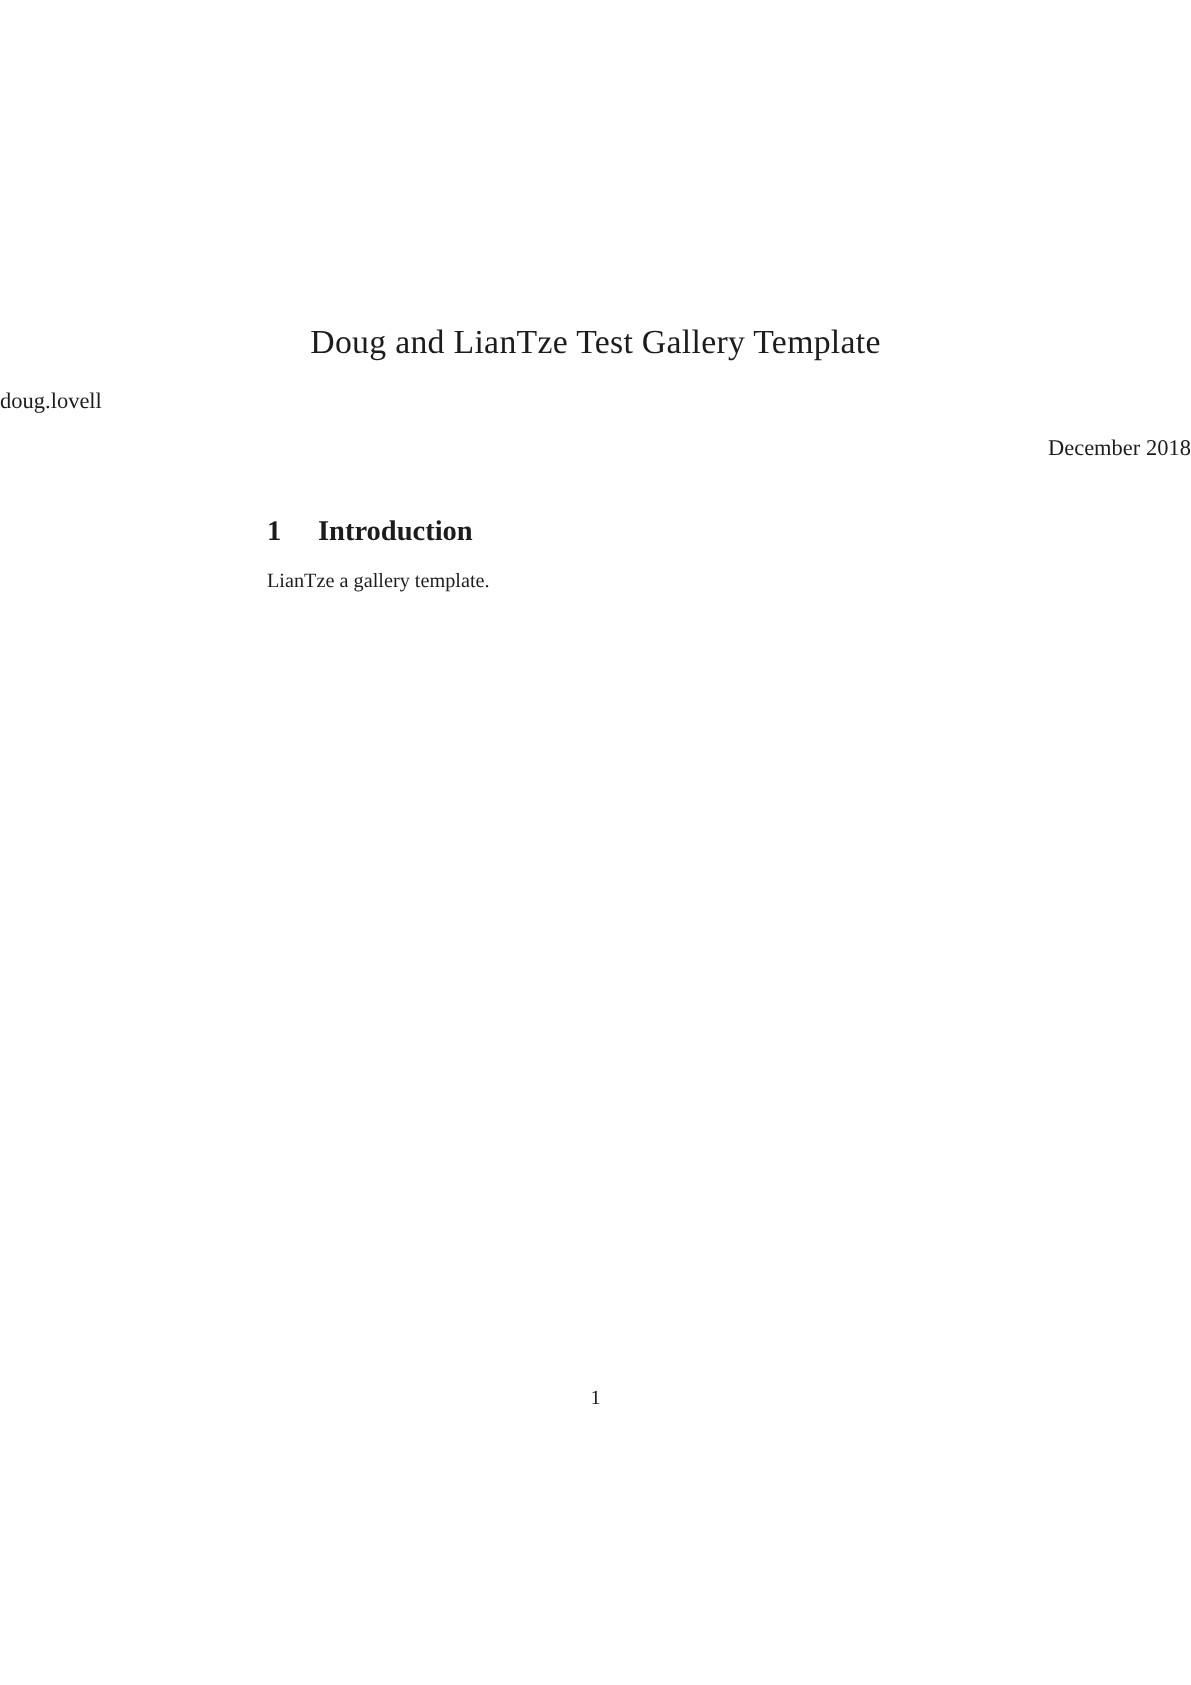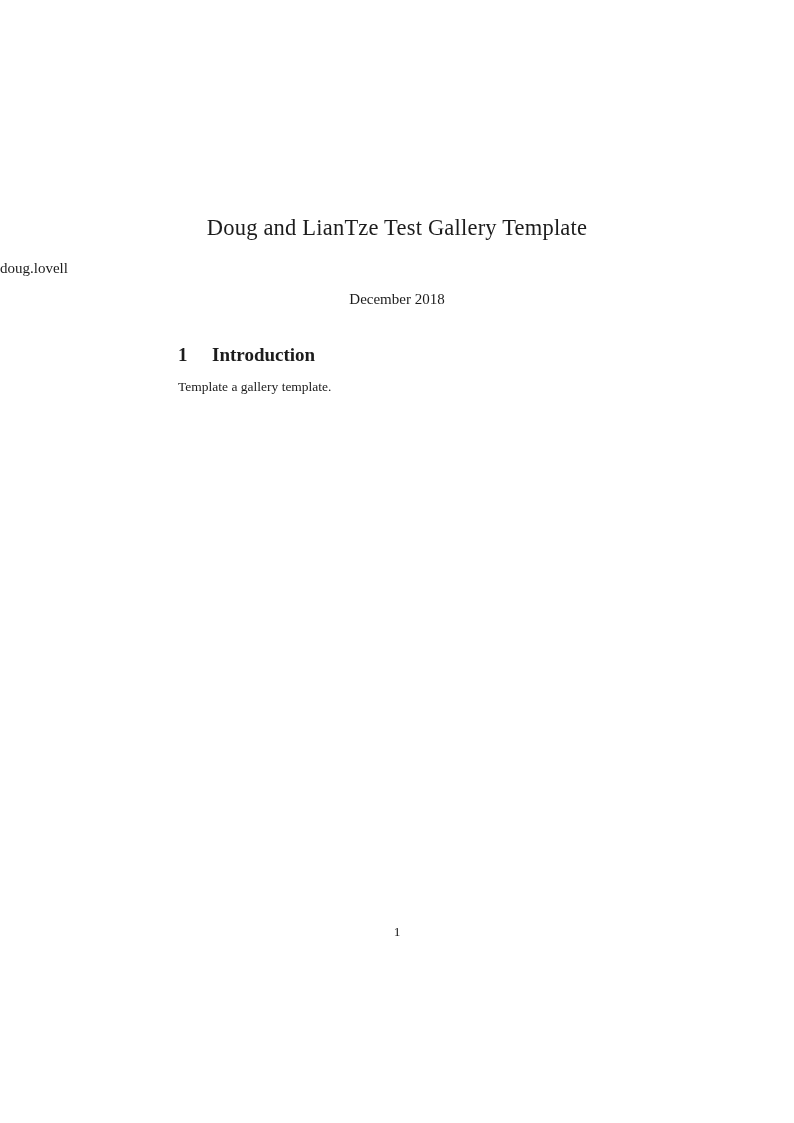--- a/index.html
+++ b/index.html
@@ -30,21 +30,21 @@
     top: 260px;
     left: 0;
     width: 100%;
     font-size: 15px;
   }
   .doc-date {
     position: absolute;
     top: 291px;
     left: 0;
     width: 100%;
-    text-align: center;
+    text-align: right;
     font-size: 15px;
   }
   .section-heading {
     position: absolute;
     top: 344px;
     left: 178px;
     width: 438px;
     font-size: 19px;
     font-weight: 700;
     display: flex;
@@ -82,18 +82,18 @@
   <div class="doc-author">doug.lovell</div>
 
   <div class="doc-date">December 2018</div>
 
   <div class="section-heading">
     <span class="section-number">1</span>
     <span class="section-title">Introduction</span>
   </div>
 
   <div class="body-text">
-    <p class="para-first">Template a gallery template.</p>
+    <p class="para-first">LianTze a gallery template.</p>
   </div>
 
   <div class="page-number">1</div>
 
 </div>
 
 </body></html>

